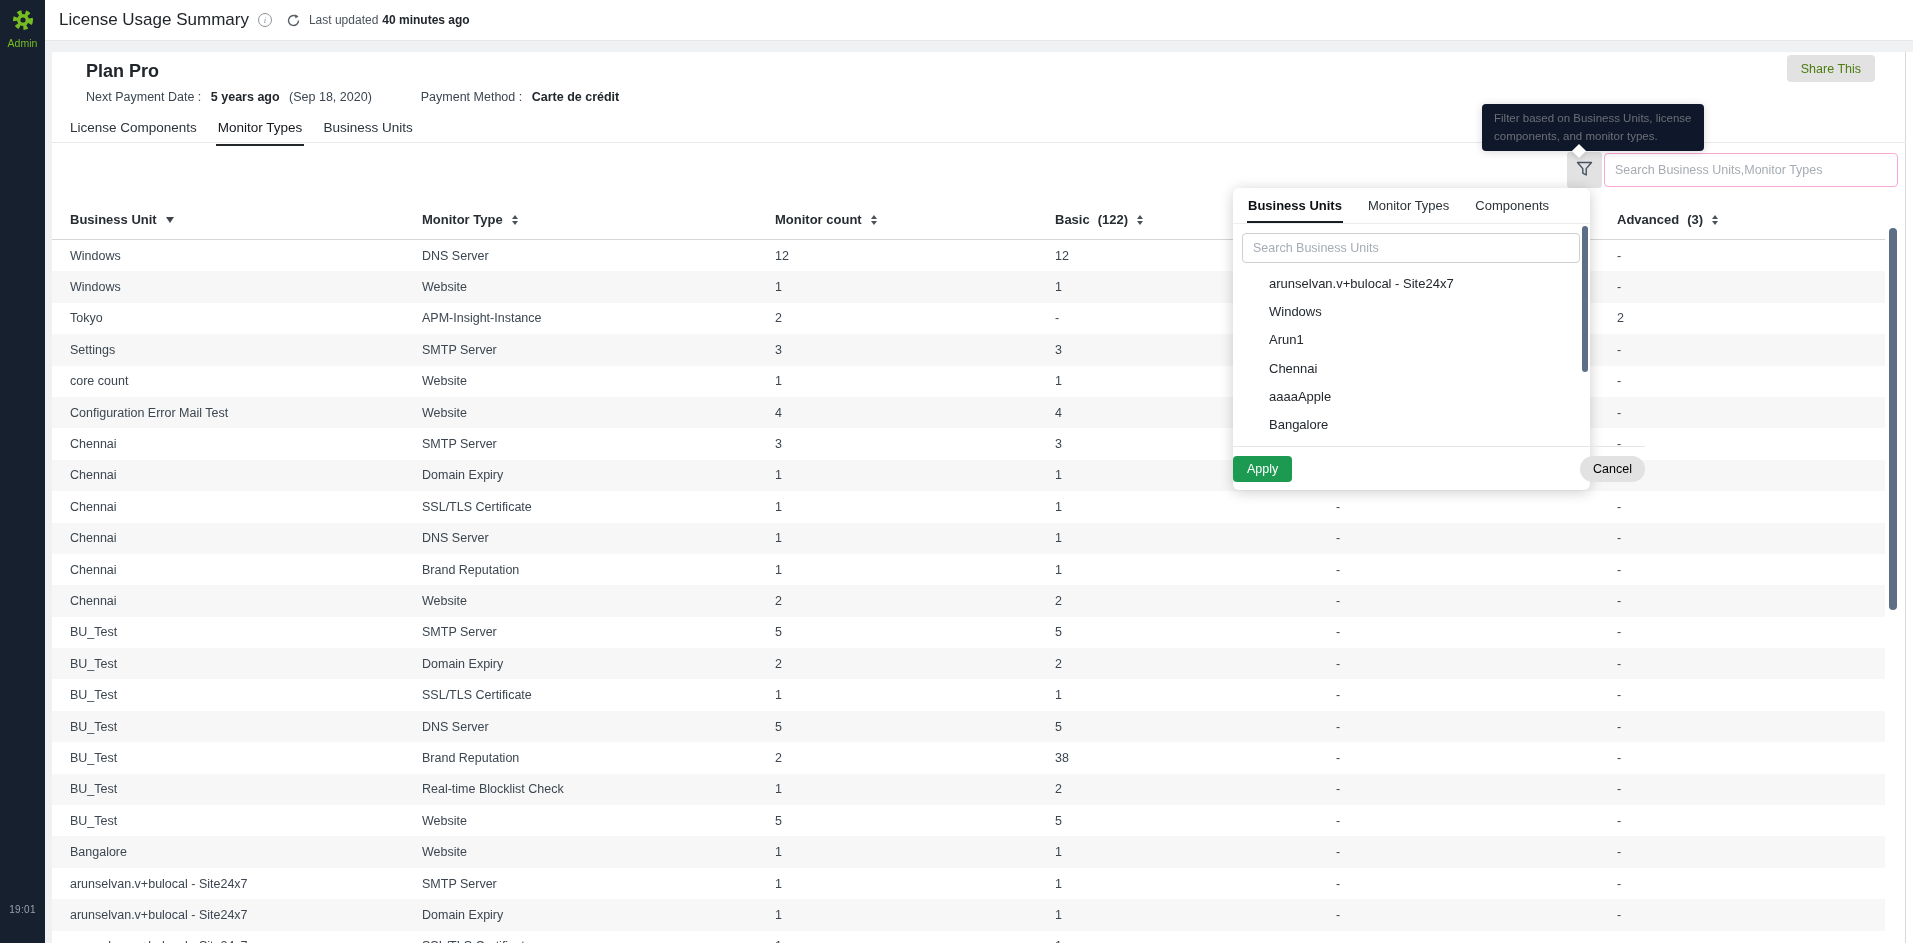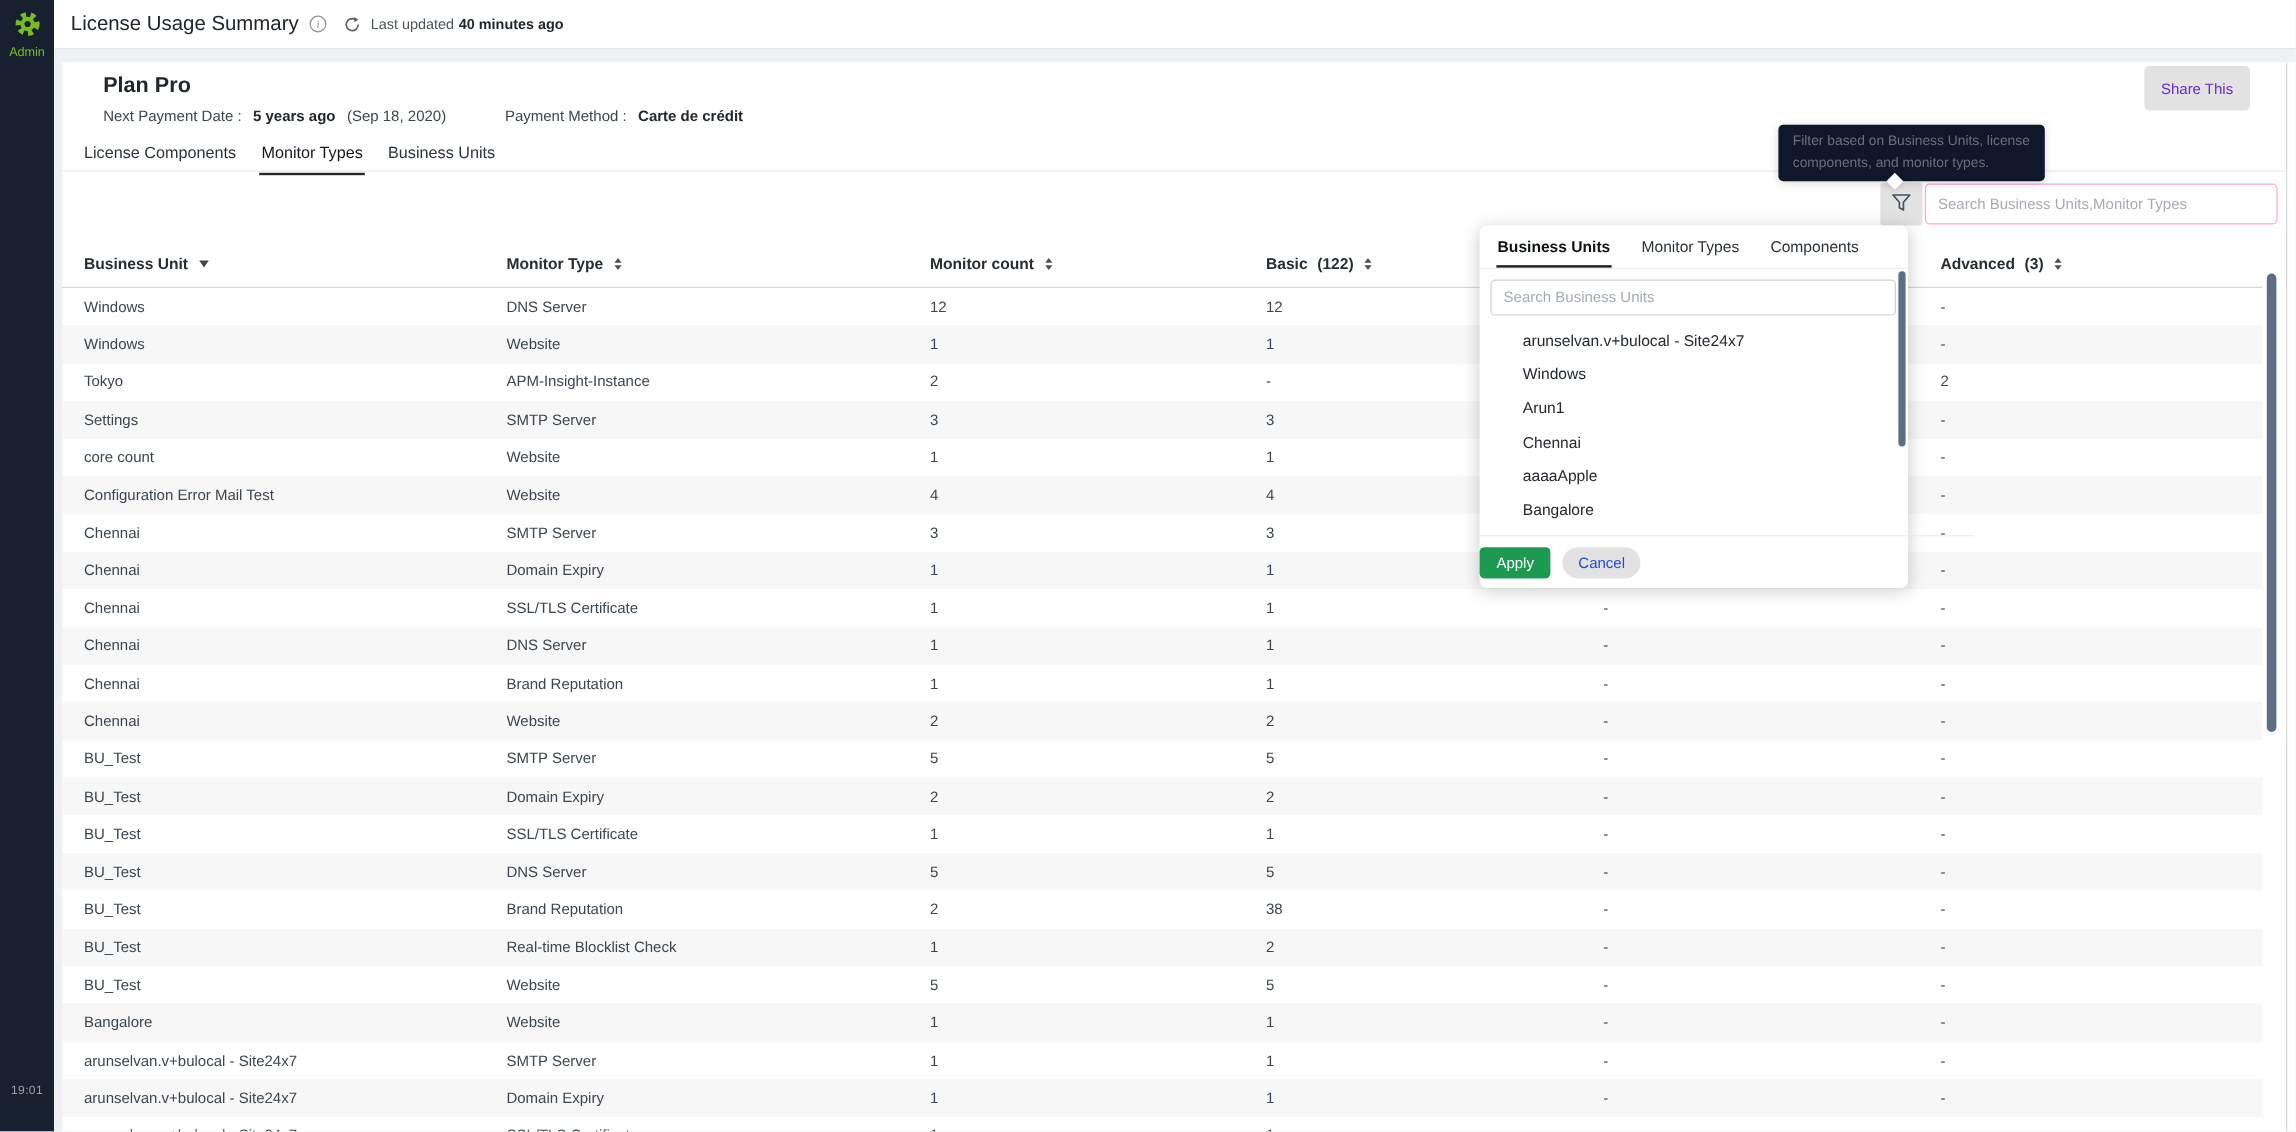--- a/index.html
+++ b/index.html
@@ -32,22 +32,22 @@
     border:1px solid #8d939a;border-radius:50%;color:#8d939a;font-size:9px;font-style:italic;
     font-family:"Liberation Serif",serif;margin-left:9px;}
   .refresh-icon{margin-left:14px;display:inline-flex;}
   .lastupd{margin-left:8px;font-size:12px;color:#4c535b;}
   .lastupd b{color:#22272c;margin-left:4px;}
 
   
   .card{position:absolute;left:52px;top:52px;width:1854px;height:891px;background:#fff;
     border-right:1px solid #d8d8d8;box-shadow:8px 0 0 0 #ffffff;z-index:1;}
   .plan-name{position:absolute;left:34px;top:9px;font-size:18px;font-weight:600;color:var(--text-dark);}
-  .share-btn{position:absolute;right:30px;top:3px;height:37px;padding:0 14px;background:#e2e2e2;
-    border:none;border-radius:4px;font-size:12.5px;color:#6d28d9;display:flex;align-items:center;cursor:pointer;}
+  .share-btn{position:absolute;right:30px;top:3px;height:27px;padding:0 14px;background:#e2e2e2;
+    border:none;border-radius:4px;font-size:12.5px;color:#4d7c0f;display:flex;align-items:center;cursor:pointer;}
   .plan-meta{position:absolute;left:34px;top:38px;font-size:12.5px;color:var(--text-body);}
   .plan-meta b{color:#22272c;}
   .plan-meta .gap{display:inline-block;width:42px;}
   .sp{display:inline-block;width:6px;}
 
   
   .tabs{position:absolute;left:16px;top:62px;display:flex;gap:17px;}
   .tab{font-size:13.5px;color:#2c333a;padding:6px 2px 9px 2px;cursor:pointer;border-bottom:2.5px solid transparent;}
   .tab.active{color:#15191d;border-bottom-color:#25282b;}
   .tabs-rule{position:absolute;left:0;top:90px;width:1854px;height:1px;background:var(--border-light);}
@@ -81,24 +81,24 @@
   .popup-tab{font-size:13px;color:#2c3237;padding:10px 1px 8px 1px;border-bottom:2.5px solid transparent;cursor:pointer;}
   .popup-tab.active{color:#0d1114;font-weight:600;border-bottom-color:#1b1e21;}
   .popup-search{display:block;margin:9px 9px 0 9px;width:338px;height:30px;border:1px solid #cfcfcf;
     border-radius:4px;font-size:12.5px;padding:0 10px;outline:none;color:#333;
     font-family:"Liberation Sans","DejaVu Sans",sans-serif;}
   .popup-search::placeholder{color:#a6acb3;}
   .popup-list{position:absolute;left:0;top:81px;width:357px;height:177px;overflow:hidden;}
   .popup-item{height:28.3px;display:flex;align-items:center;padding-left:36px;font-size:13px;color:#23292e;cursor:pointer;}
   .popup-scroll{position:absolute;left:349px;top:38px;width:6px;height:146px;background:var(--scroll-thumb);border-radius:3px;}
   .popup-footer{position:absolute;left:0;bottom:0;width:412px;height:44px;border-top:1px solid #e5e5e5;
-    display:flex;align-items:center;justify-content:flex-start;gap:10px;border-radius:0 0 6px 6px;}
+    display:flex;align-items:center;justify-content:space-between;gap:10px;border-radius:0 0 6px 6px;}
   .btn-apply{height:26px;padding:0 14px;background:var(--apply-green);color:#fff;border:none;border-radius:4px;
     font-size:12.5px;cursor:pointer;}
-  .btn-cancel{height:26px;padding:0 13px;background:#e2e2e2;color:#1d4ed8;border:none;border-radius:13px;
+  .btn-cancel{height:26px;padding:0 13px;background:#e2e2e2;color:#000000;border:none;border-radius:13px;
     font-size:12.5px;cursor:pointer;}
 
   
   .tooltip{position:absolute;left:1482px;top:104px;background:#0f172a;border-radius:4px;z-index:35;
     box-shadow:0 1px 8px rgba(0,0,0,.16);padding:6px 12px;}
   .tooltip .line{font-size:11.5px;line-height:17.5px;color:#6b7076;white-space:nowrap;}
   .tooltip .caret{position:absolute;left:92px;bottom:-5px;width:10px;height:10px;background:#fff;
     transform:rotate(45deg);box-shadow:2px 2px 4px rgba(0,0,0,.08);}
 
   

